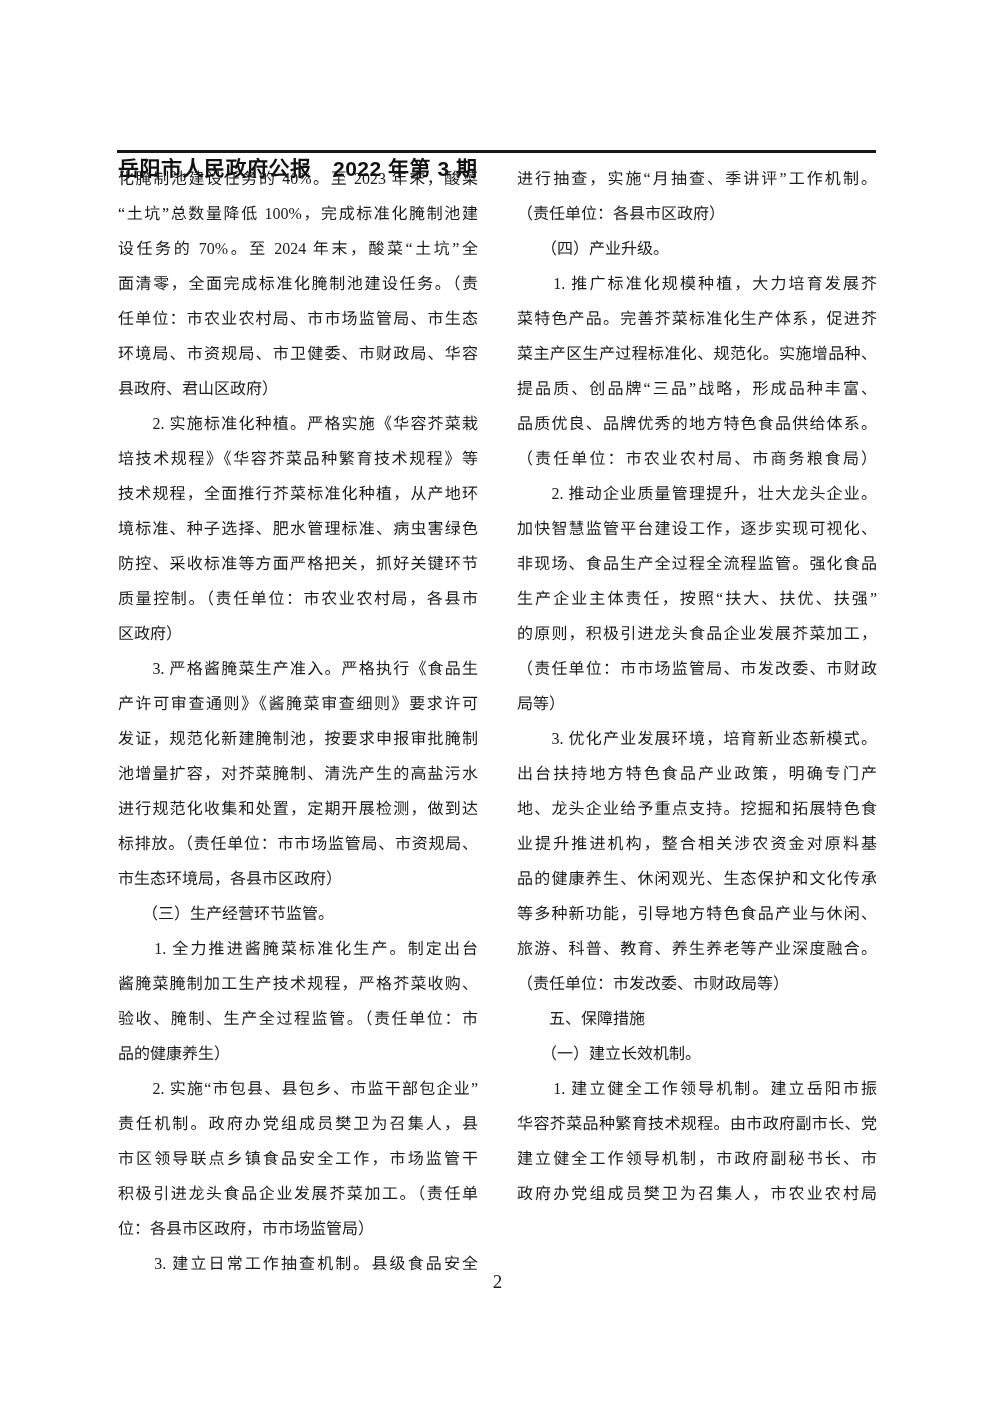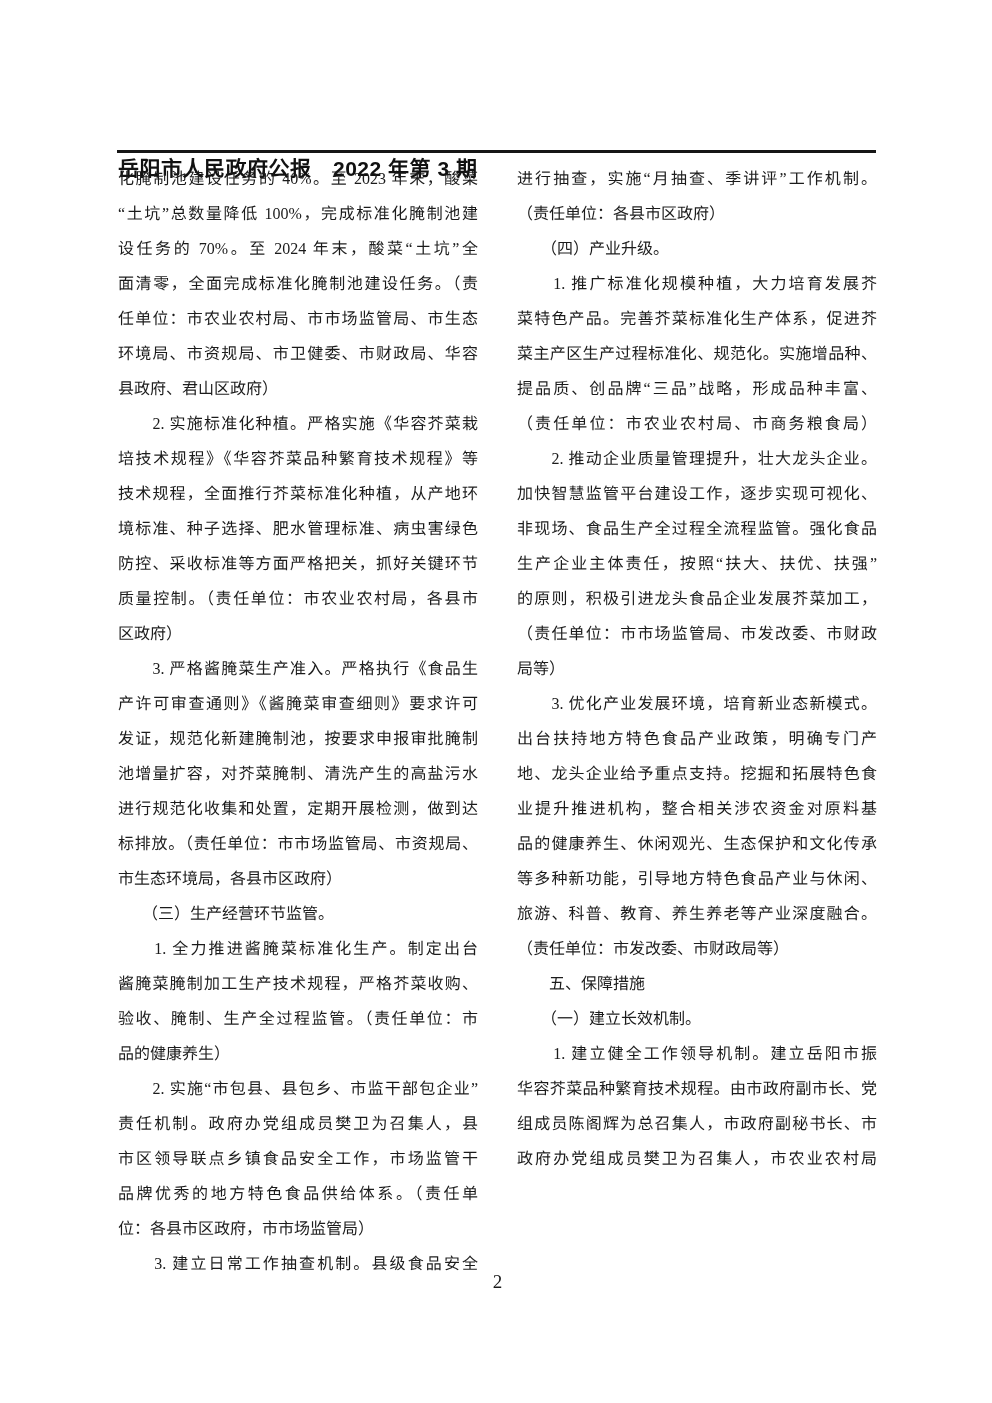--- a/index.html
+++ b/index.html
@@ -87,49 +87,50 @@
       <div class="line just">标排放。（责任单位：市市场监管局、市资规局、</div>
       <div class="line">市生态环境局，各县市区政府）</div>
       <div class="line">　　（三）生产经营环节监管。</div>
       <div class="line just">　　1. 全力推进酱腌菜标准化生产。制定出台</div>
       <div class="line just">酱腌菜腌制加工生产技术规程，严格芥菜收购、</div>
       <div class="line just">验收、腌制、生产全过程监管。（责任单位：市</div>
       <div class="line">品的健康养生）</div>
       <div class="line just">　　2. 实施“市包县、县包乡、市监干部包企业”</div>
       <div class="line just">责任机制。政府办党组成员樊卫为召集人，县</div>
       <div class="line just">市区领导联点乡镇食品安全工作，市场监管干</div>
-      <div class="line just">品牌优秀的地方特色食品供给体系。（责任单</div>
+      <div class="line just">积极引进龙头食品企业发展芥菜加工。（责任单</div>
       <div class="line">位：各县市区政府，市市场监管局）</div>
       <div class="line just">　　3. 建立日常工作抽查机制。县级食品安全</div>
     </div>
   <div class="col col-right" id="col-right">
       <div class="line just">进行抽查，实施“月抽查、季讲评”工作机制。</div>
       <div class="line">（责任单位：各县市区政府）</div>
       <div class="line">　　（四）产业升级。</div>
       <div class="line just">　　1. 推广标准化规模种植，大力培育发展芥</div>
       <div class="line just">菜特色产品。完善芥菜标准化生产体系，促进芥</div>
       <div class="line just">菜主产区生产过程标准化、规范化。实施增品种、</div>
       <div class="line just">提品质、创品牌“三品”战略，形成品种丰富、</div>
+      <div class="line just">品质优良、品牌优秀的地方特色食品供给体系。</div>
       <div class="line just">（责任单位：市农业农村局、市商务粮食局）</div>
       <div class="line just">　　2. 推动企业质量管理提升，壮大龙头企业。</div>
       <div class="line just">加快智慧监管平台建设工作，逐步实现可视化、</div>
       <div class="line just">非现场、食品生产全过程全流程监管。强化食品</div>
       <div class="line just">生产企业主体责任，按照“扶大、扶优、扶强”</div>
       <div class="line just">的原则，积极引进龙头食品企业发展芥菜加工，</div>
       <div class="line just">（责任单位：市市场监管局、市发改委、市财政</div>
       <div class="line">局等）</div>
       <div class="line just">　　3. 优化产业发展环境，培育新业态新模式。</div>
       <div class="line just">出台扶持地方特色食品产业政策，明确专门产</div>
       <div class="line just">地、龙头企业给予重点支持。挖掘和拓展特色食</div>
       <div class="line just">业提升推进机构，整合相关涉农资金对原料基</div>
       <div class="line just">品的健康养生、休闲观光、生态保护和文化传承</div>
       <div class="line just">等多种新功能，引导地方特色食品产业与休闲、</div>
       <div class="line just">旅游、科普、教育、养生养老等产业深度融合。</div>
       <div class="line">（责任单位：市发改委、市财政局等）</div>
       <div class="line">　　五、保障措施</div>
       <div class="line">　　（一）建立长效机制。</div>
       <div class="line just">　　1. 建立健全工作领导机制。建立岳阳市振</div>
       <div class="line just">华容芥菜品种繁育技术规程。由市政府副市长、党</div>
-      <div class="line just">组成员陈阁辉为总召集人，市政府副秘书长、市</div>
+      <div class="line just">建立健全工作领导机制，市政府副秘书长、市</div>
       <div class="line just">政府办党组成员樊卫为召集人，市农业农村局</div>
     </div>
   <div class="pagenum">2</div>
 </div>
 
 </body></html>

